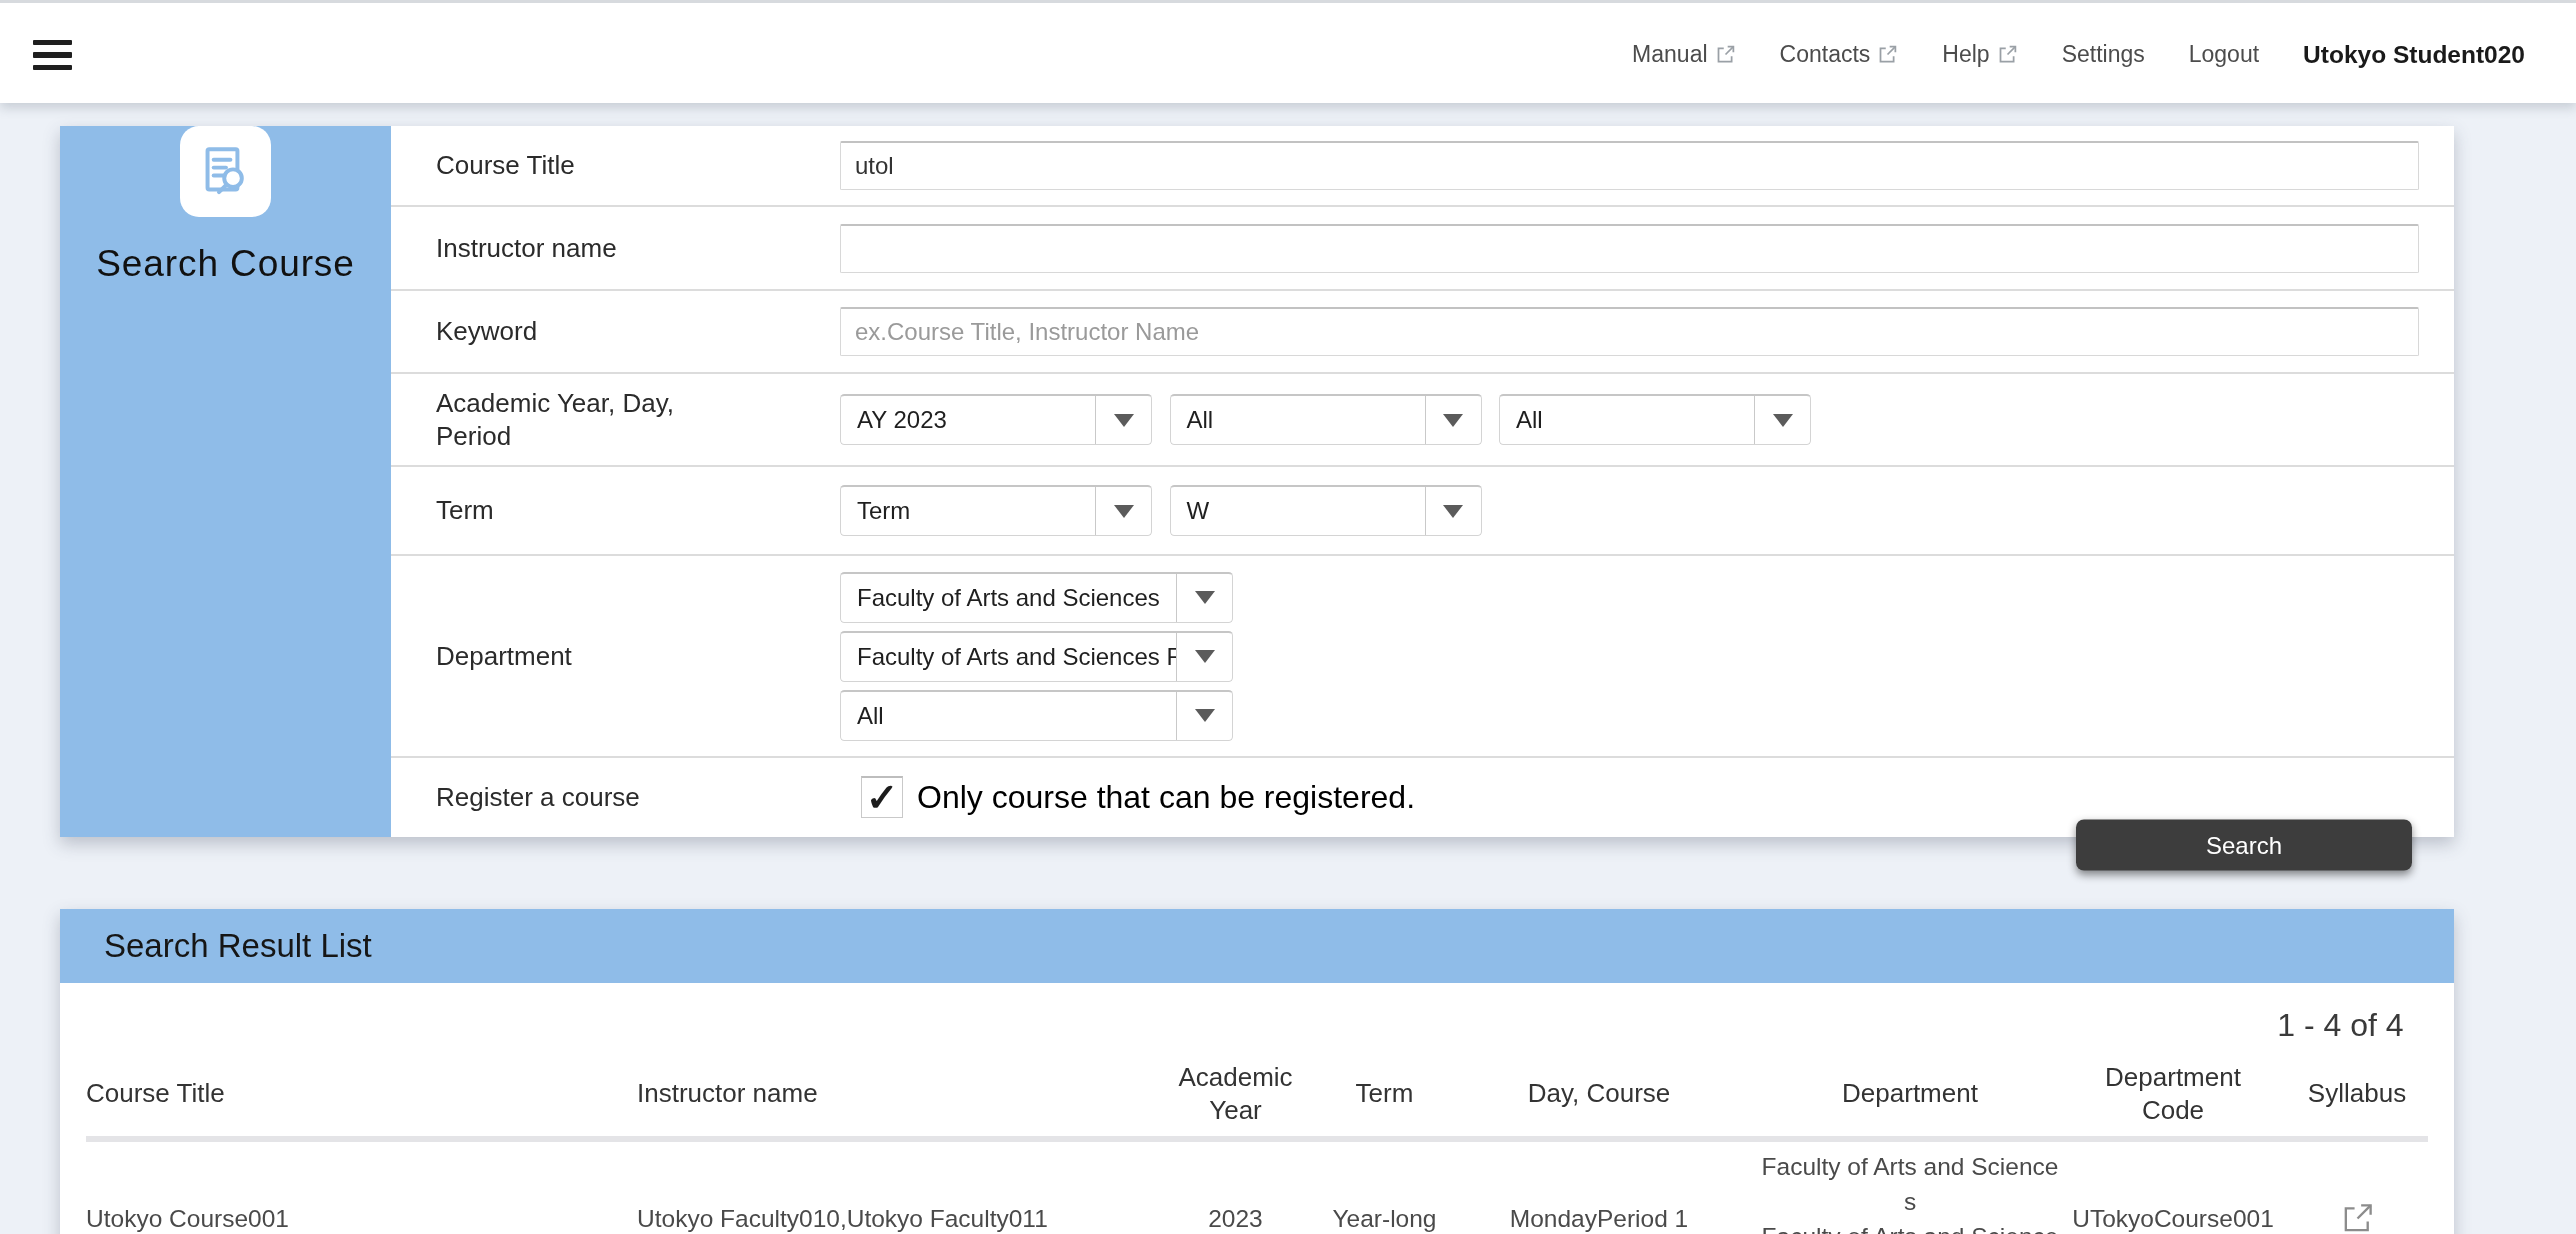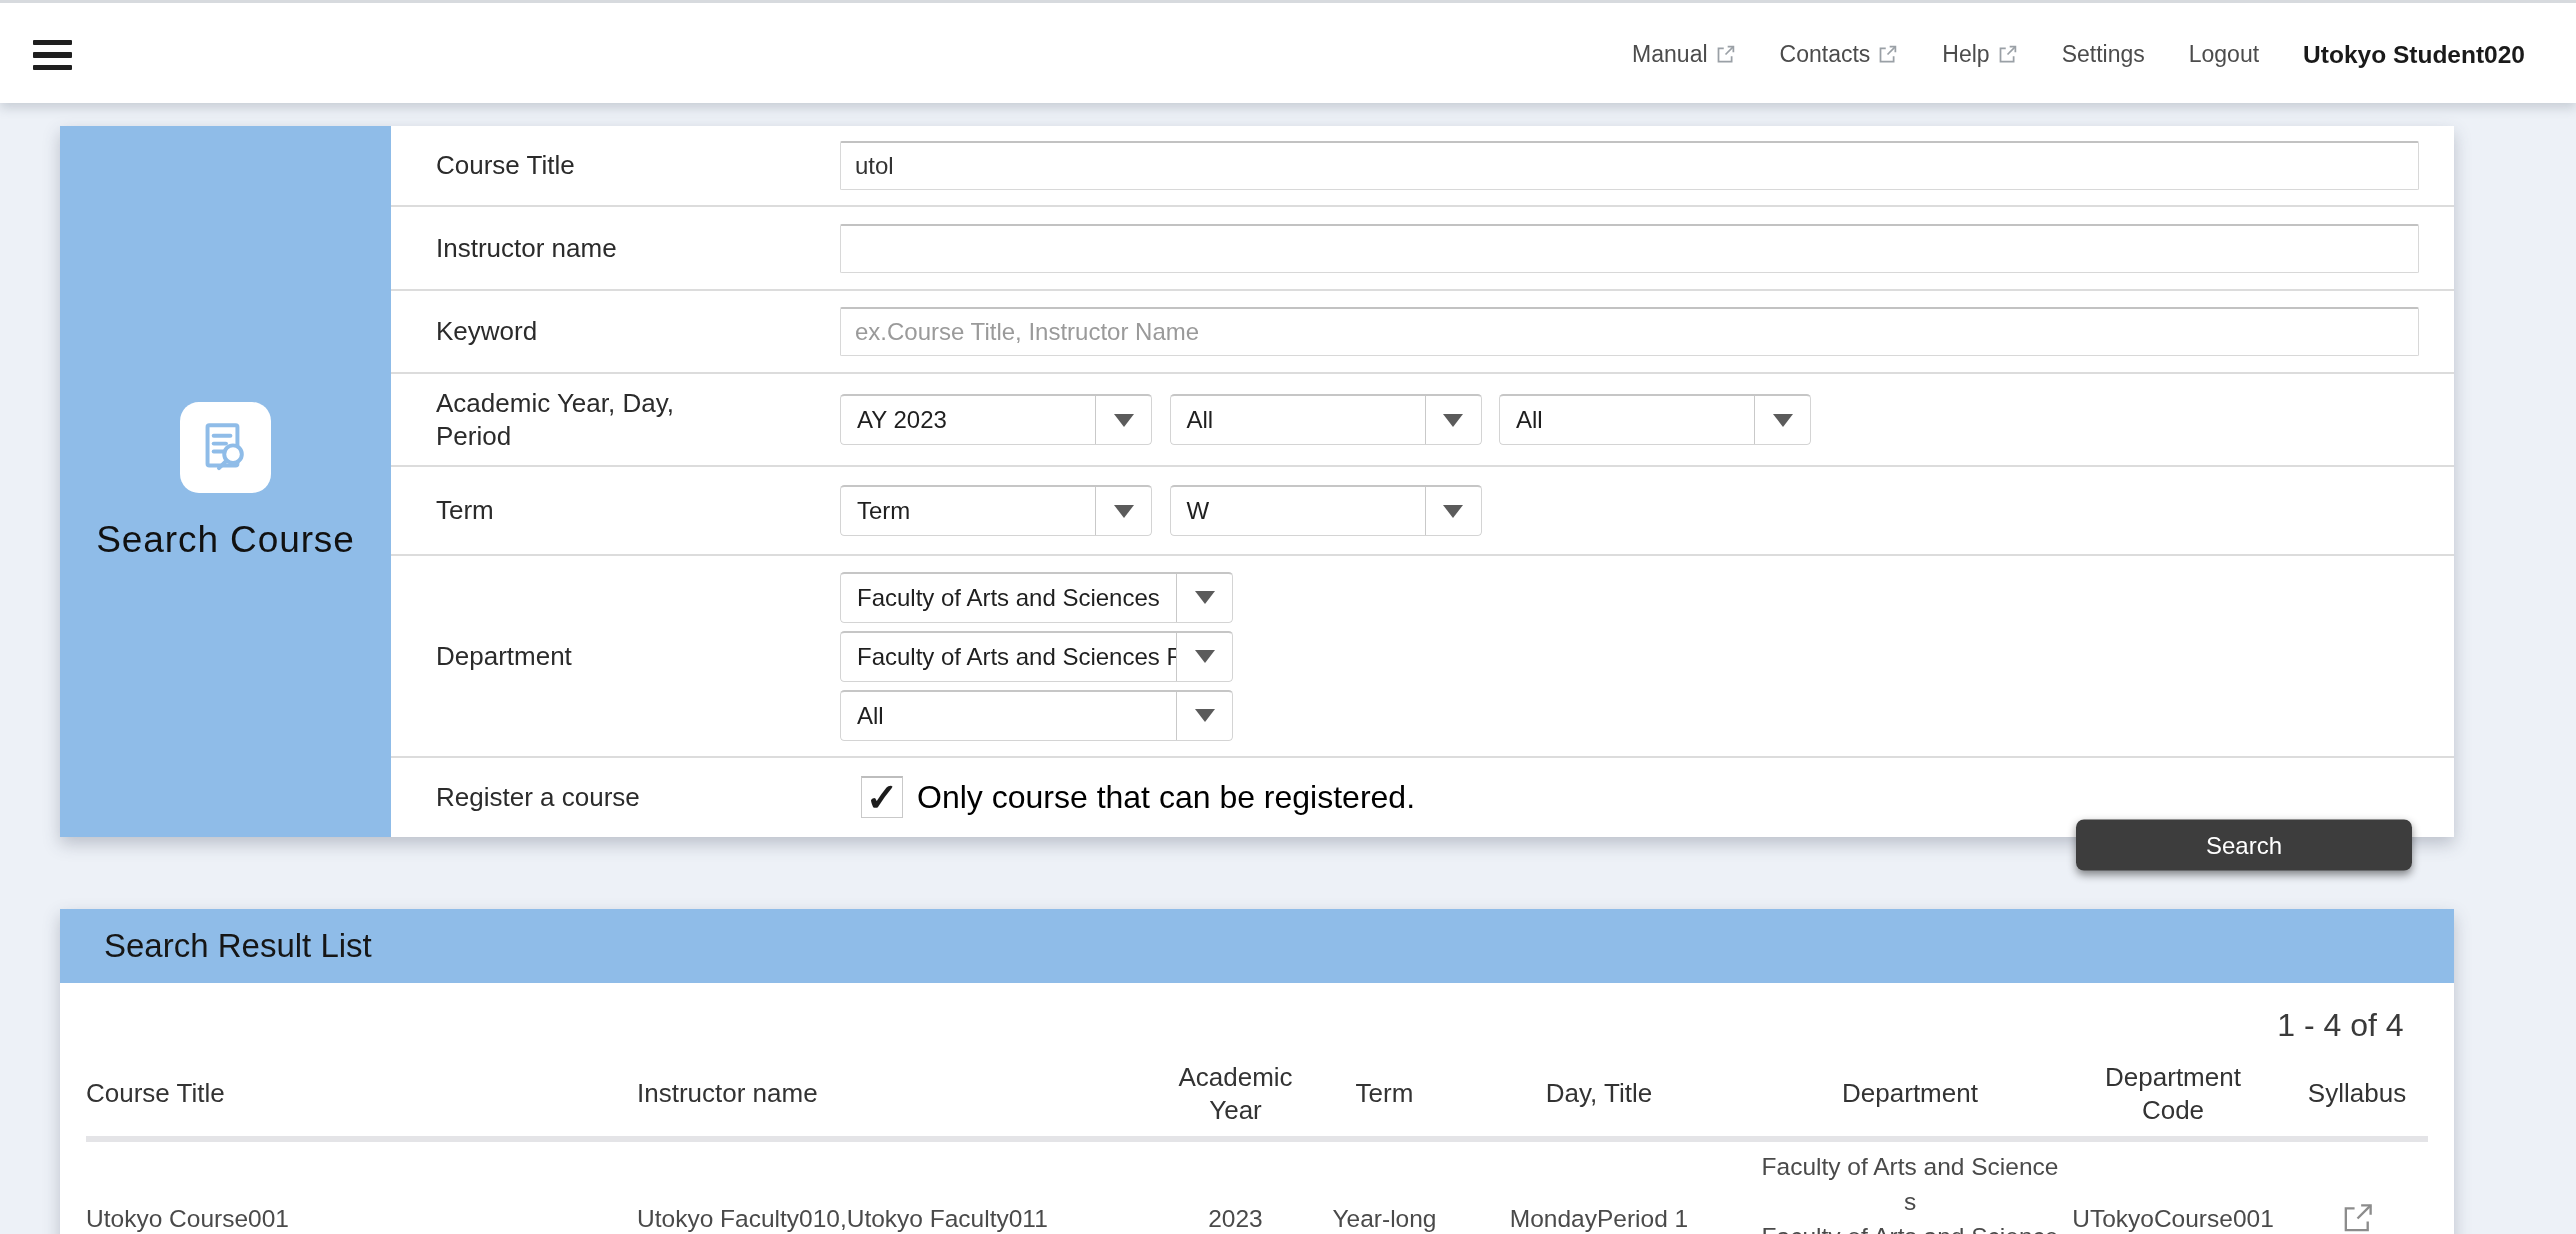--- a/index.html
+++ b/index.html
@@ -33,21 +33,21 @@
   .user-name { font-size:24.5px; font-weight:bold; color:#1a1a1a; }
 
   
   .search-panel {
     position:absolute; left:60px; top:126px; width:2394px; height:711px;
     background:#fff; box-shadow:0 7px 16px rgba(60,70,90,.28);
     display:flex;
   }
   .search-sidebar {
     width:331px; flex:0 0 331px; background:var(--accent,#8fbce8);
-    display:flex; flex-direction:column; align-items:center; justify-content:center;
+    display:flex; flex-direction:column; align-items:center; 
   }
   .sidebar-icon-box {
     width:91px; height:91px; background:#fff; border-radius:19px;
     display:flex; align-items:center; justify-content:center;
   }
   .search-course-title { margin-top:26px; font-size:37px; color:#111; letter-spacing:0.9px; }
 
   .search-rows { flex:1; display:flex; flex-direction:column; }
   .srow { display:flex; align-items:center; border-bottom:2.6px solid #dcdcdc; position:relative; }
   .srow:last-child { border-bottom:none; }
@@ -272,21 +272,21 @@
 <section class="result-panel">
   <div class="result-header">Search Result List</div>
   <div class="result-body">
     <div class="result-count">1 - 4 of 4</div>
 
     <div class="tgrid thead">
       <div class="th left">Course Title</div>
       <div class="th left">Instructor name</div>
       <div class="th">Academic Year</div>
       <div class="th">Term</div>
-      <div class="th">Day, Title</div>
+      <div class="th">Day, Course</div>
       <div class="th">Department</div>
       <div class="th">Department Code</div>
       <div class="th">Syllabus</div>
     </div>
 
     <div class="tgrid trow">
       <div class="td left">Utokyo Course001</div>
       <div class="td left">Utokyo Faculty010,Utokyo Faculty011</div>
       <div class="td">2023</div>
       <div class="td">Year-long</div>

